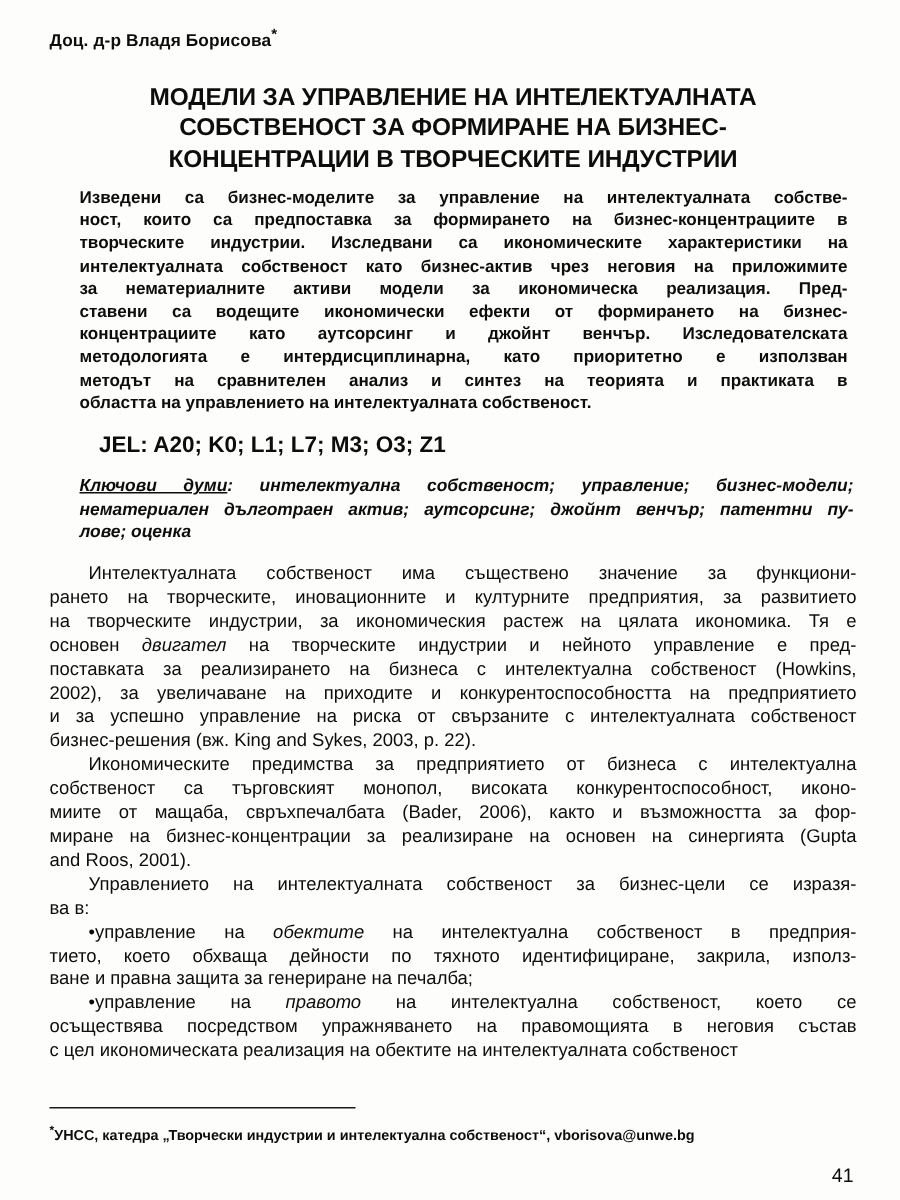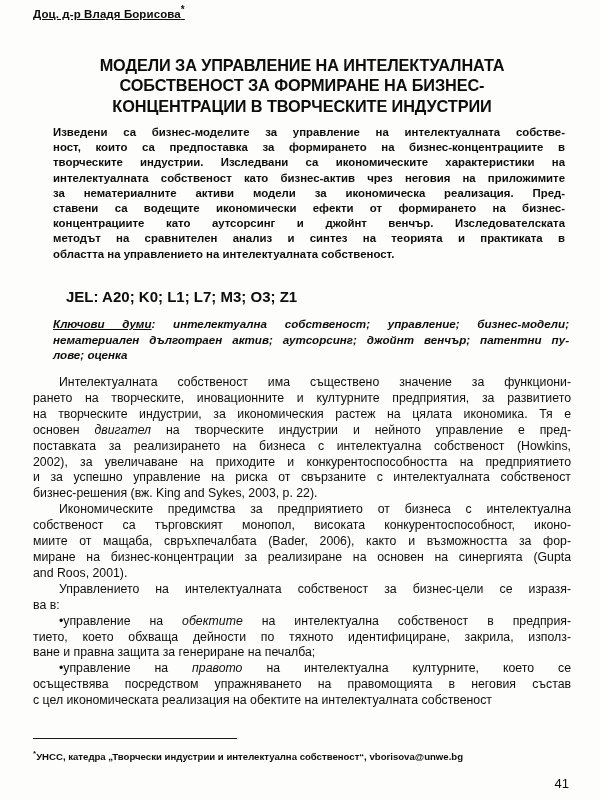--- a/index.html
+++ b/index.html
@@ -30,26 +30,25 @@
     position: absolute;
     left: 33px;
     top: 0;
     width: 538px;
     height: 800px;
   }
 
   .byline {
     position: absolute;
     left: 0;
-    top: 4px;
+    top: 18px;
     font-size: 11.5px;
     font-weight: bold;
     letter-spacing: 0.1px;
     white-space: nowrap;
-    text-decoration: underline;
   }
   .byline .star { font-size: 10px; vertical-align: super; }
 
   .title {
     position: absolute;
     left: 2px;
     top: 44px;
     width: 534px;
     text-align: center;
     font-size: 16.3px;
@@ -171,20 +170,21 @@
     </h1>
 
     <div class="abstract">
       <span class="ln">Изведени са бизнес-моделите за управление на интелектуалната собстве-</span>
       <span class="ln">ност, които са предпоставка за формирането на бизнес-концентрациите в</span>
       <span class="ln">творческите индустрии. Изследвани са икономическите характеристики на</span>
       <span class="ln">интелектуалната собственост като бизнес-актив чрез неговия на приложимите</span>
       <span class="ln">за нематериалните активи модели за икономическа реализация. Пред-</span>
       <span class="ln">ставени са водещите икономически ефекти от формирането на бизнес-</span>
       <span class="ln">концентрациите като аутсорсинг и джойнт венчър. Изследователската</span>
+      <span class="ln">методологията е интердисциплинарна, като приоритетно е използван</span>
       <span class="ln">методът на сравнителен анализ и синтез на теорията и практиката в</span>
       <span class="ln last">областта на управлението на интелектуалната собственост.</span>
     </div>
 
     <div class="jel">JEL: A20; K0; L1; L7; M3; O3; Z1</div>
 
     <div class="keywords">
       <span class="ln"><span class="kw-head">Ключови думи</span><span>: интелектуална собственост; управление; бизнес-модели;</span></span>
       <span class="ln">нематериален дълготраен актив; аутсорсинг; джойнт венчър; патентни пу-</span>
       <span class="ln last">лове; оценка</span>
@@ -216,21 +216,21 @@
         <span class="ln last">ва в:</span>
       </p>
 
       <p class="para">
         <span class="ln bullet"><span>•</span><span>управление на </span><span class="it">обектите</span><span> на интелектуална собственост в предприя-</span></span>
         <span class="ln">тието, което обхваща дейности по тяхното идентифициране, закрила, използ-</span>
         <span class="ln last">ване и правна защита за генериране на печалба;</span>
       </p>
 
       <p class="para">
-        <span class="ln bullet"><span>•</span><span>управление на </span><span class="it">правото</span><span> на интелектуална културните, което се</span></span>
+        <span class="ln bullet"><span>•</span><span>управление на </span><span class="it">правото</span><span> на интелектуална собственост, което се</span></span>
         <span class="ln">осъществява посредством упражняването на правомощията в неговия състав</span>
         <span class="ln last">с цел икономическата реализация на обектите на интелектуалната собственост</span>
       </p>
 
     </div>
 
     <div class="rule"></div>
 
     <div class="footnote"><span class="star">*</span><span>УНСС, катедра „Творчески индустрии и интелектуална собственост“, vborisova@unwe.bg</span></div>
 

